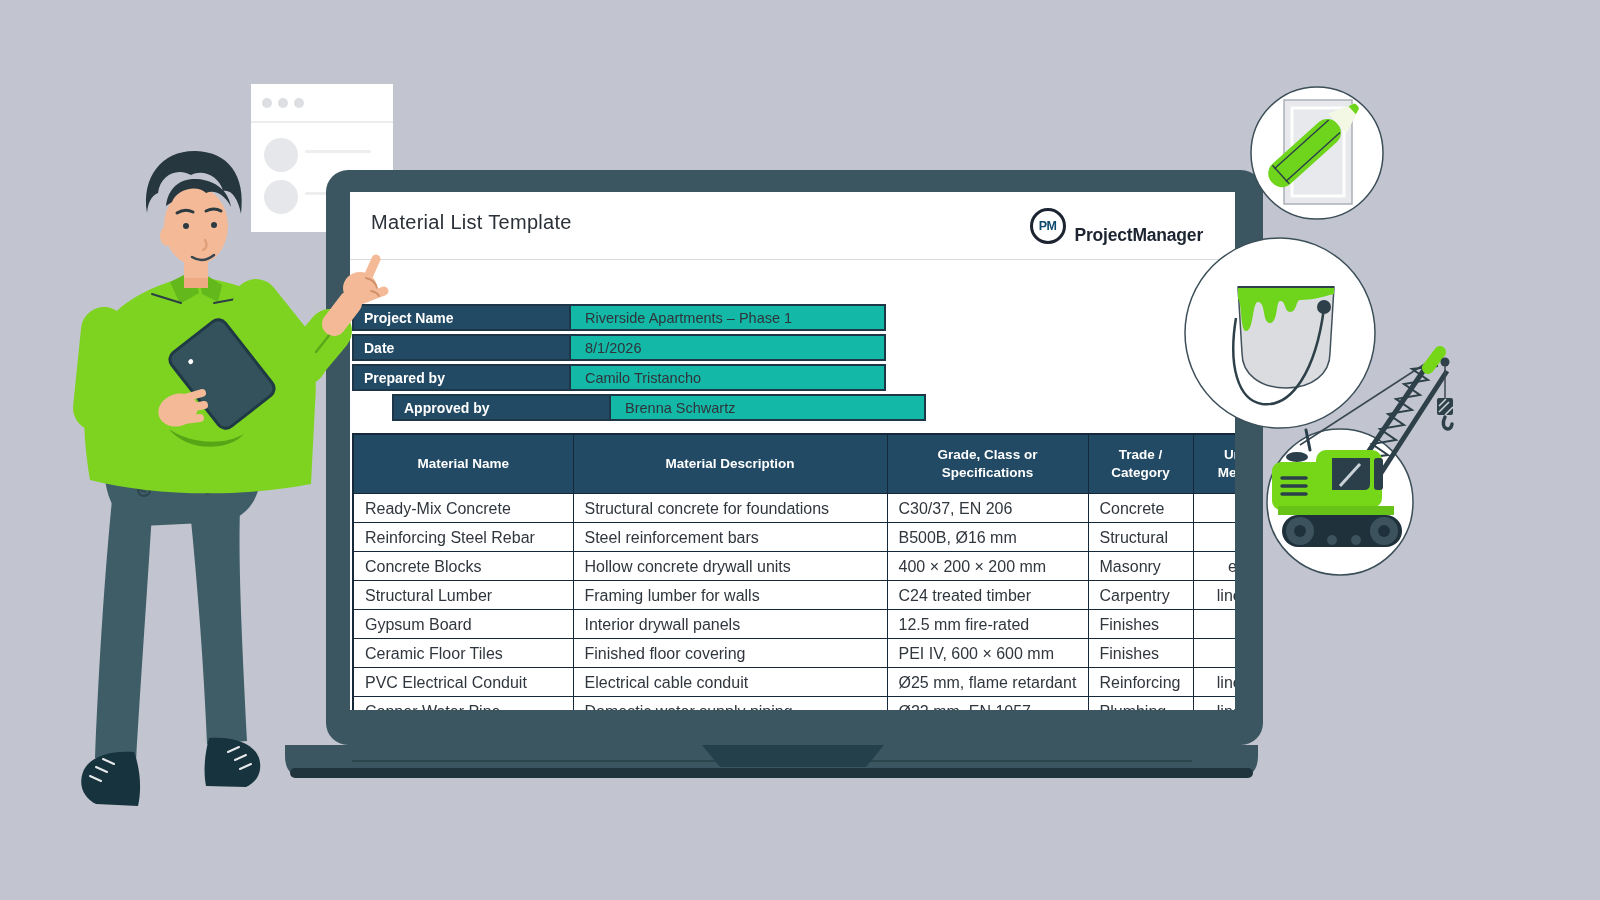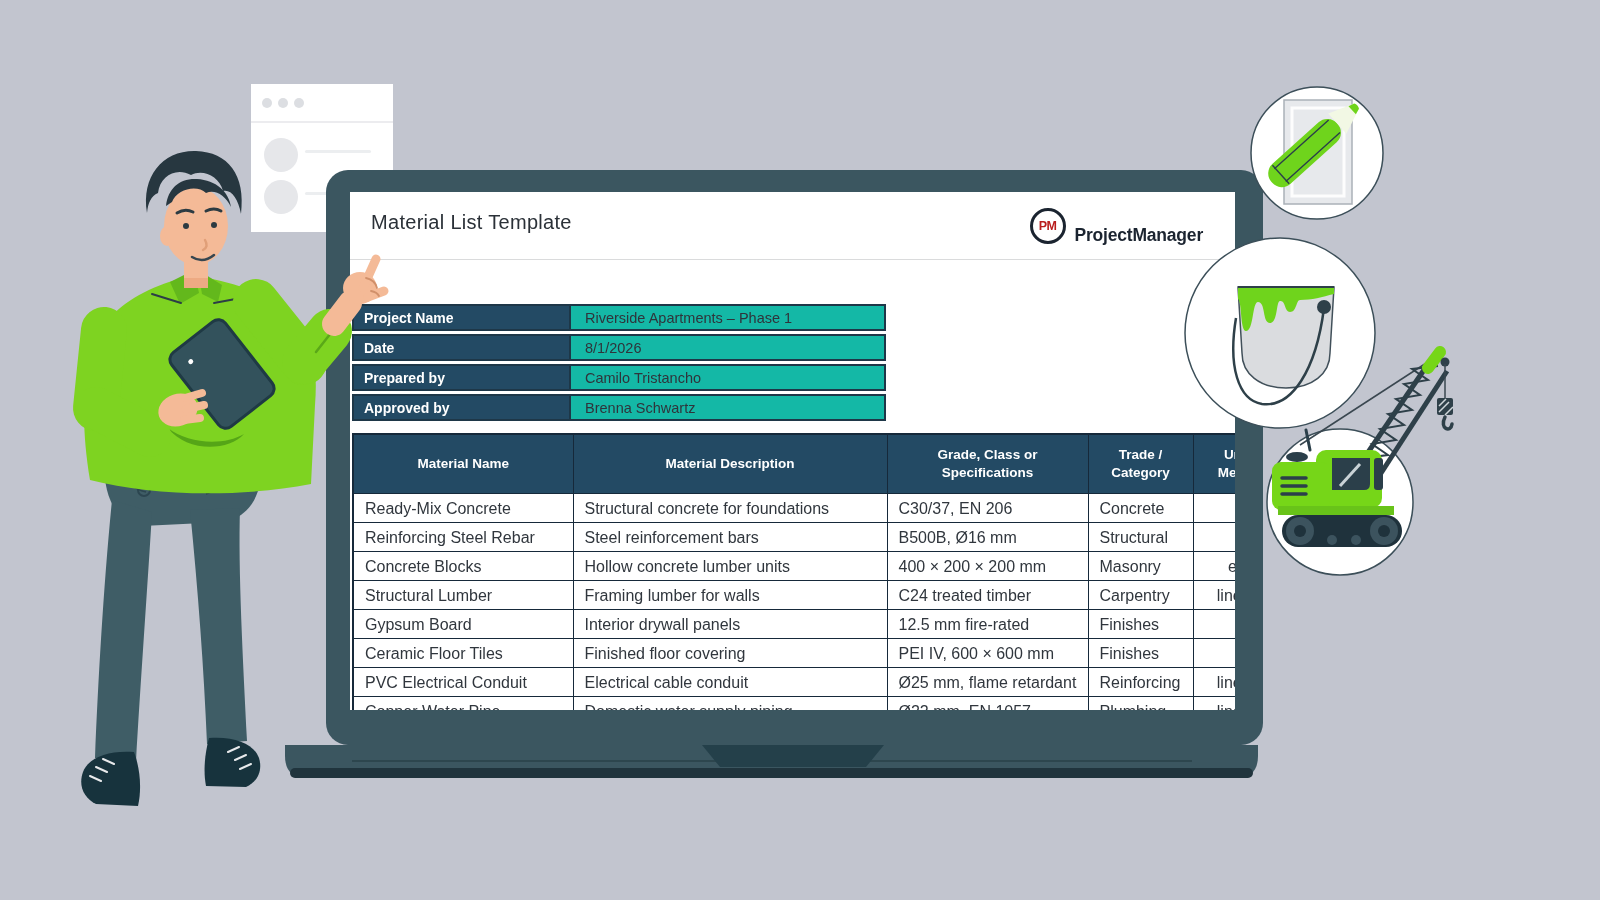--- a/index.html
+++ b/index.html
@@ -20,28 +20,28 @@
     position:absolute; left:21px; top:19px; font-size:20px; color:#2b3138;
     letter-spacing:.3px; white-space:nowrap;
   }
   .header-divider {
     position:absolute; left:0; top:67px; width:100%; height:1px; background:#dadbdc;
   }
   .brand { position:absolute; top:14px; right:32px; display:flex; align-items:center; gap:9px; }
   .brand-logo {
     width:30px; height:30px; border:3px solid #1b2430; border-radius:50%;
     display:flex; align-items:center; justify-content:center;
-    font-weight:bold; font-size:12.5px; color:#b91c1c; letter-spacing:-0.5px;
+    font-weight:bold; font-size:12.5px; color:#0c4a6e; letter-spacing:-0.5px;
   }
   .brand-name { font-weight:bold; font-size:17.5px; color:#1b2430; letter-spacing:-0.2px;margin-top:19px; }
 
   
   .info-table { position:absolute; left:2px; top:112px; }
   .info-row { display:flex; margin-bottom:3px; }
-  .info-row:last-child { margin-bottom:0; }
+  .info-row:last-child { margin-bottom:0;margin-left:40px; }
   .info-label {
     width:219px; height:27px; box-sizing:border-box; background:#234a64;
     border:2px solid #1e3748; color:#ffffff; font-weight:bold; font-size:14px;
     padding:4px 12px 0 10px; line-height:17px;
   }
   .info-value {
     width:315px; height:27px; box-sizing:border-box; background:#14b8a6;
     border:2px solid #1e3748; border-left:none; color:#2f343b; font-size:14.5px;
     padding:3px 0 0 14px; line-height:18px; white-space:nowrap;
   }
@@ -198,21 +198,21 @@
         </tr>
         <tr>
           <td>Reinforcing Steel Rebar</td>
           <td>Steel reinforcement bars</td>
           <td>B500B, Ø16 mm</td>
           <td>Structural</td>
           <td class="unit-cell"></td>
         </tr>
         <tr>
           <td>Concrete Blocks</td>
-          <td>Hollow concrete lumber units</td>
+          <td>Hollow concrete drywall units</td>
           <td>400 × 200 × 200 mm</td>
           <td>Masonry</td>
           <td class="unit-cell">each</td>
         </tr>
         <tr>
           <td>Structural Lumber</td>
           <td>Framing lumber for walls</td>
           <td>C24 treated timber</td>
           <td>Carpentry</td>
           <td class="unit-cell">linear m</td>

